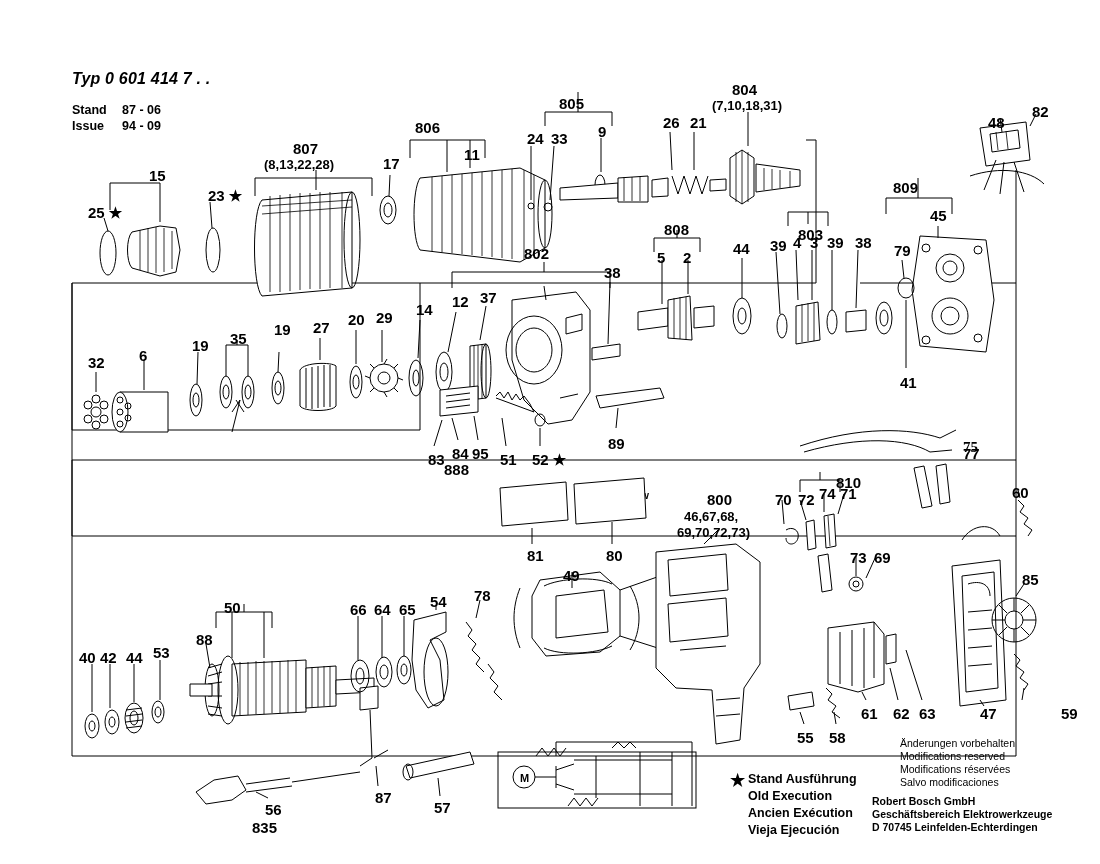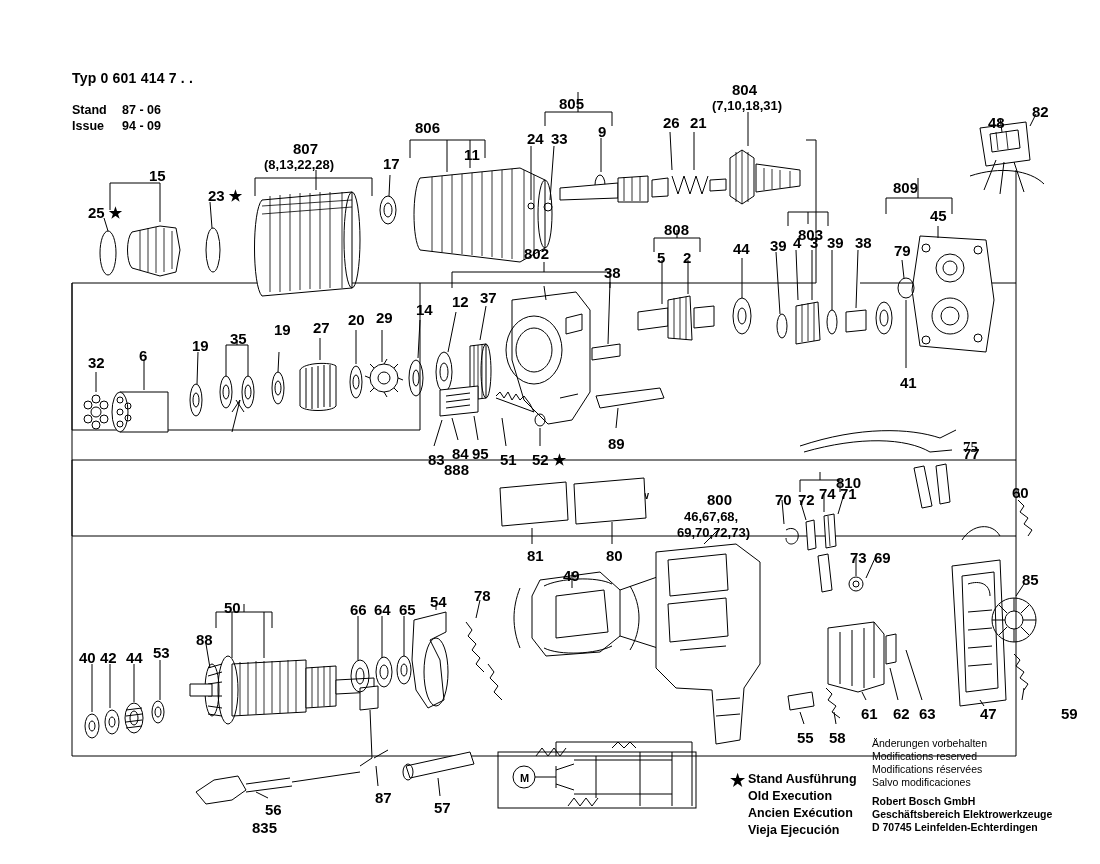--- a/index.html
+++ b/index.html
@@ -6,23 +6,23 @@
   body{
     width:1100px;height:864px;background:#ffffff;
     font-family:"Liberation Sans", sans-serif;
     color:#000;position:relative;overflow:hidden;
   }
   #sheet{position:absolute;left:0;top:0;width:1100px;height:864px;}
   .lbl{position:absolute;font-weight:bold;white-space:nowrap;line-height:1.05;}
   .n{font-size:15px;}
   .ns{font-size:13px;}
   .hdr{position:absolute;white-space:nowrap;}
-  .title{font-size:14px;font-weight:bold;letter-spacing:.2px;}
+  .title{font-size:16px;font-weight:bold;letter-spacing:.2px;font-style:italic;}
   .meta{font-size:12.5px;font-weight:bold;}
-  .foot{font-size:10.5px;line-height:1.28;white-space:nowrap;}
+  .foot{font-size:10.5px;line-height:1.28;white-space:nowrap;margin-left:28px;}
   .footb{font-size:10.5px;font-weight:bold;line-height:1.28;white-space:nowrap;}
   .starnote{font-size:12.5px;font-weight:bold;line-height:1.35;white-space:nowrap;}
   .plate{position:absolute;font-weight:bold;}
   svg{position:absolute;left:0;top:0;}
   .ln{stroke:#000;stroke-width:1;fill:none;}
   .fillw{fill:#fff;stroke:#000;stroke-width:1;}
   .fillnone{fill:none;stroke:#000;stroke-width:1;}
   .hatch{stroke:#000;stroke-width:.8;fill:none;}
 </style>
 </head>

